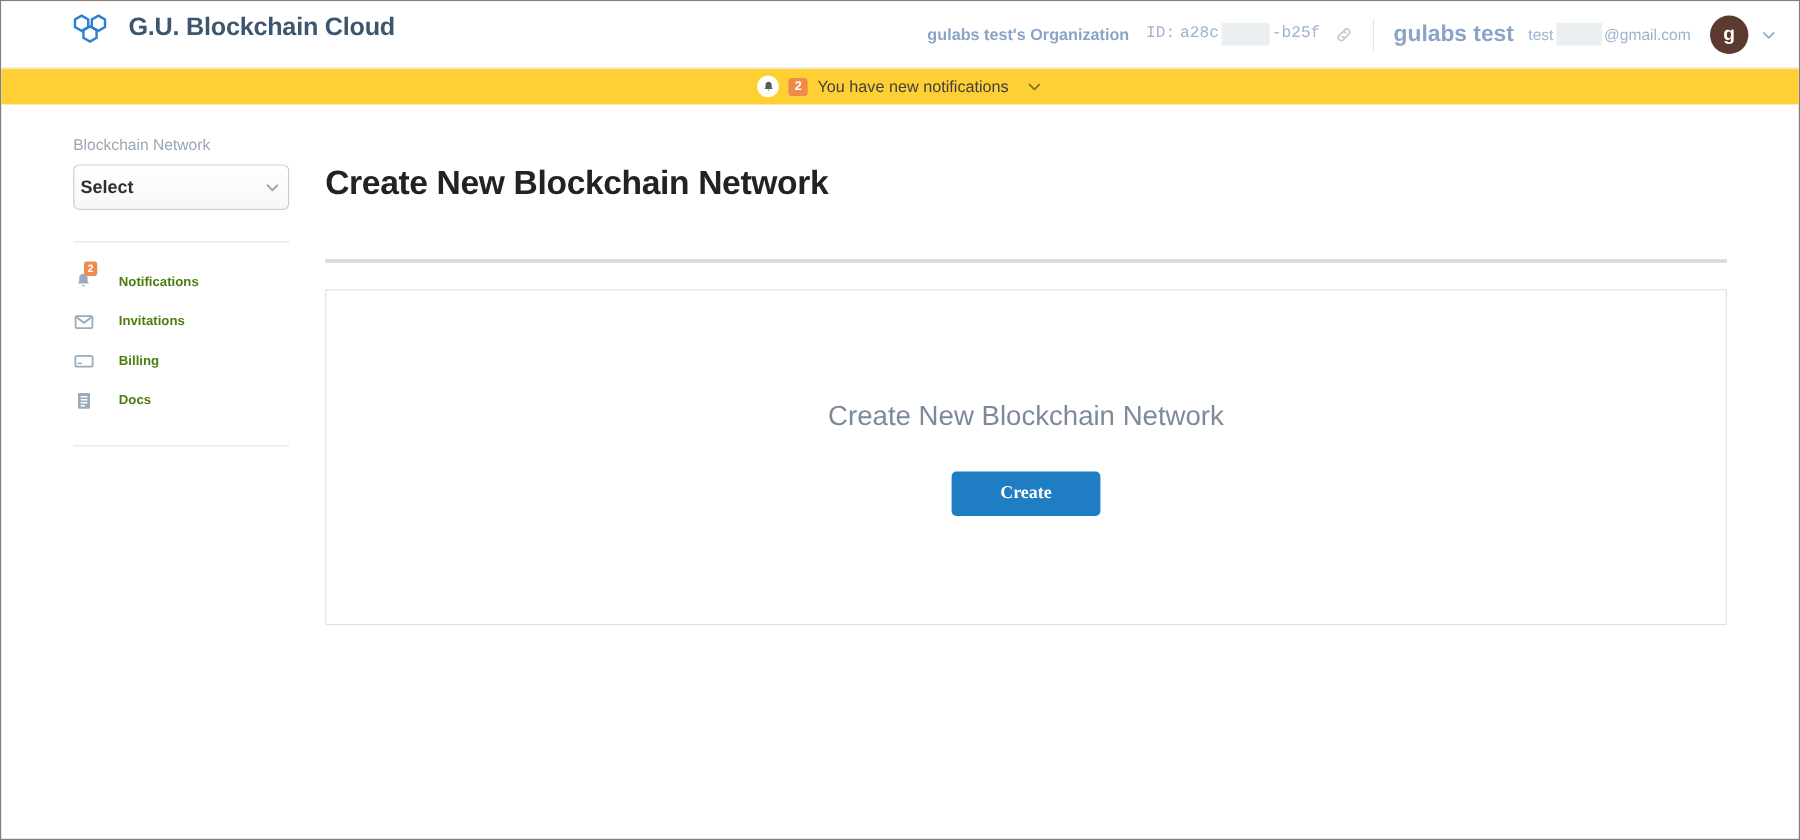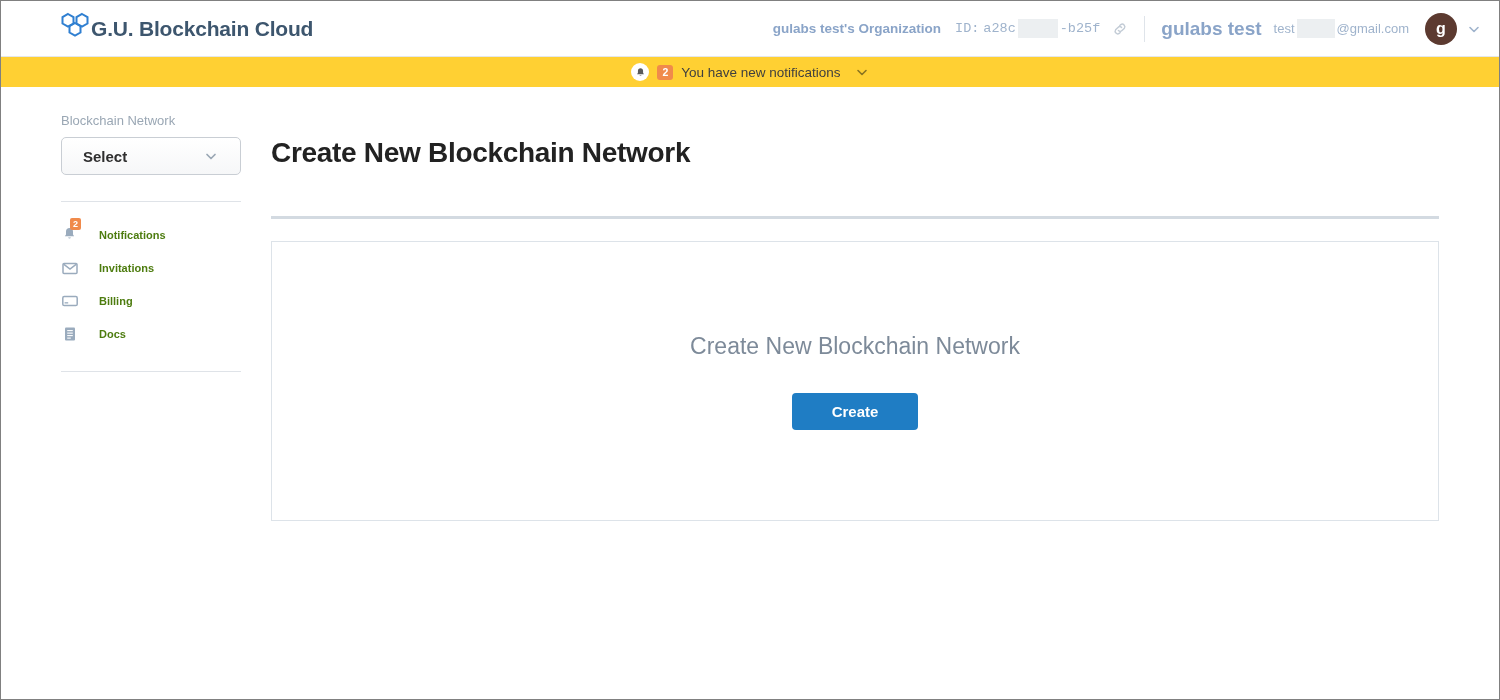--- a/index.html
+++ b/index.html
@@ -26,23 +26,22 @@
     position: relative;
     height: 56px;
     box-sizing: border-box;
     border-bottom: 1px solid #e4e7ea;
     display: flex;
     align-items: center;
     background: #ffffff;
   }
   .brand {
     display: flex;
-    align-items: center;
     margin-left: 58px;
-    gap: 0;
+    gap: 16px;
   }
   .brand-logo { display: block; }
   .brand-title {
     font-size: 21px;
     font-weight: bold;
     color: #3d566e;
     letter-spacing: -0.2px;
     white-space: nowrap;
   }
   .topbar-right {
@@ -169,21 +168,21 @@
   .select-box {
     margin-left: 60px;
     width: 180px;
     height: 38px;
     box-sizing: border-box;
     border: 1px solid #c9ced4;
     border-radius: 5px;
     background: linear-gradient(#ffffff, #f6f7f8);
     display: flex;
     align-items: center;
-    padding: 0 21px;
+    padding: 0 5px;
     cursor: pointer;
   }
   .select-text {
     font-size: 15px;
     font-weight: bold;
     color: #2f2f2f;
   }
   .select-caret { margin-left: auto; display: inline-flex; }
   .sb-divider {
     margin: 26px 0 0 60px;
@@ -262,21 +261,21 @@
   .card-text {
     font-size: 23px;
     color: #7d8a99;
   }
   .create-btn {
     margin-top: 33px;
     background: #1f7dc4;
     color: #ffffff;
     font-size: 15px;
     font-weight: bold;
-    font-family: Liberation Sans, sans-serif;
+    font-family: Liberation Serif, serif;
     border: none;
     border-radius: 4px;
     padding: 0 40px;
     height: 37px;
     cursor: pointer;
   }
 </style>
 </head>
 <body>
 

